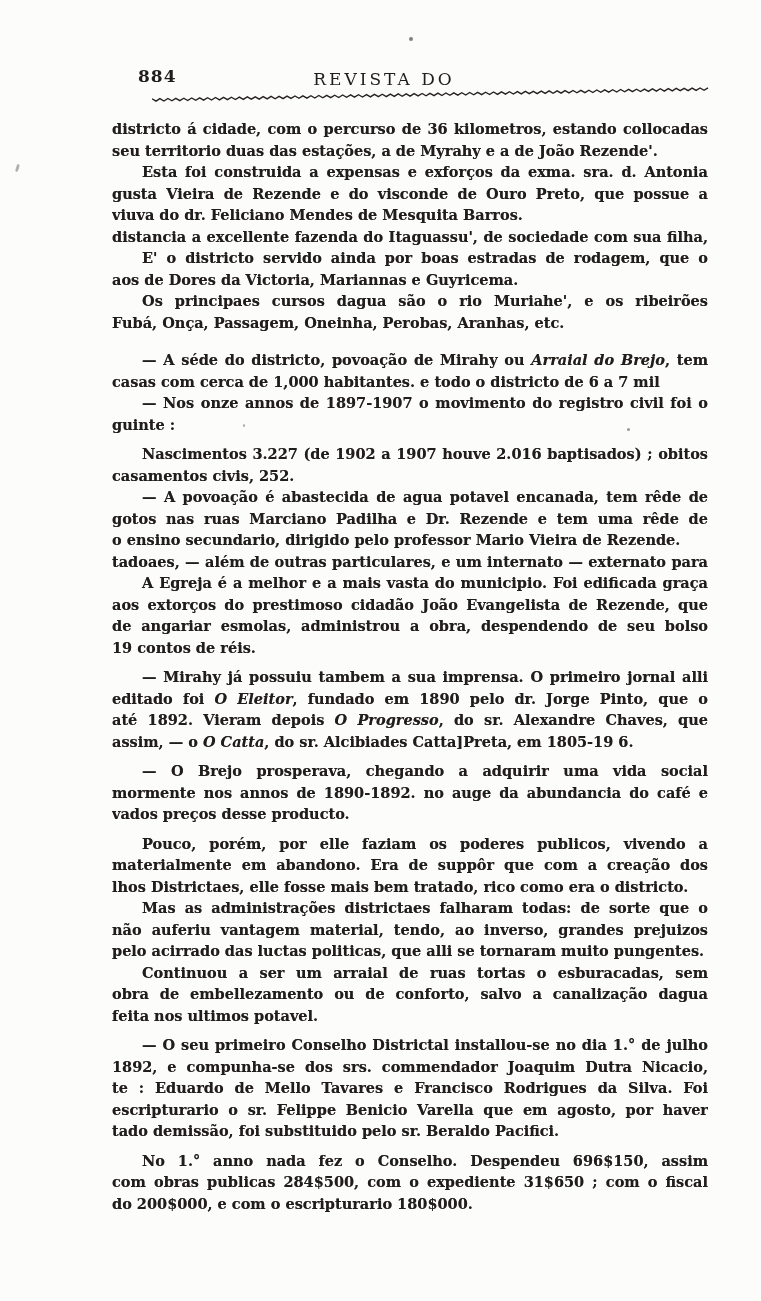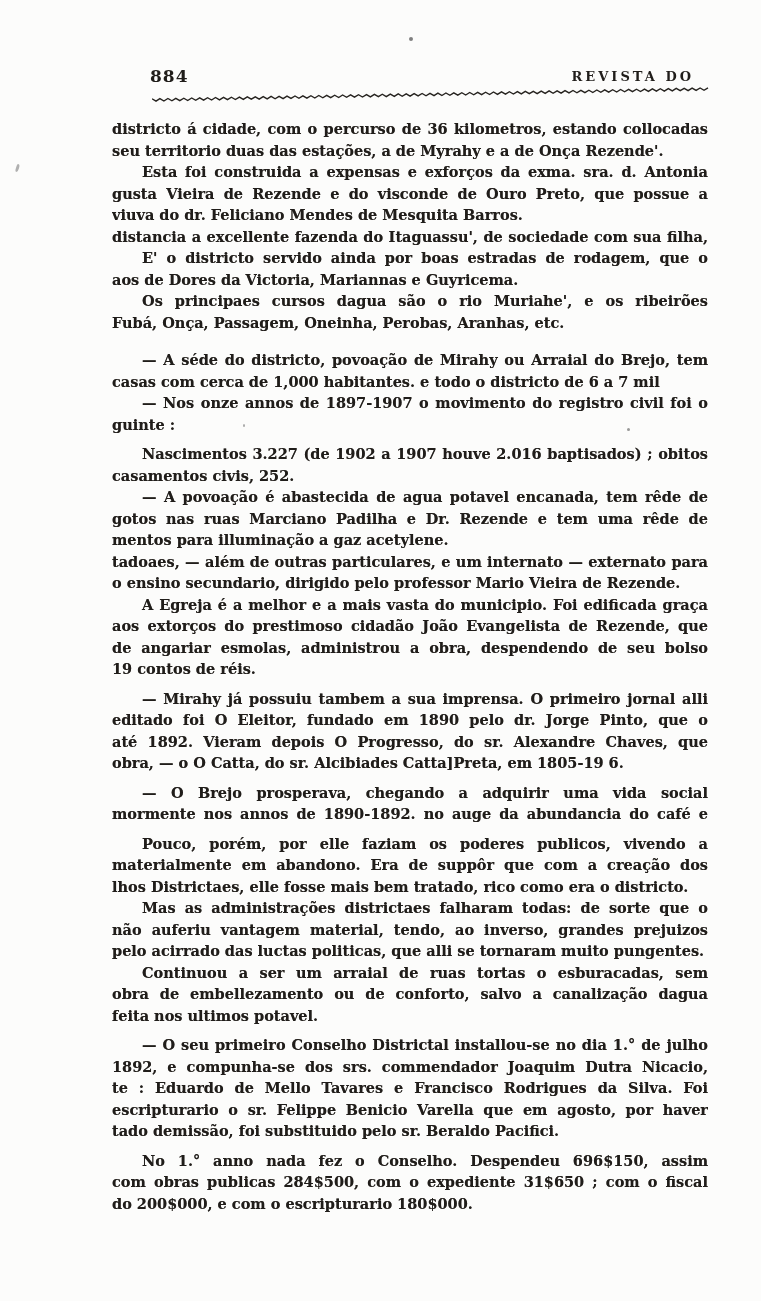--- a/index.html
+++ b/index.html
@@ -3,46 +3,46 @@
 <meta charset="utf-8">
 <style>
   html,body{margin:0;padding:0;}
   body{
     width:761px;height:1301px;position:relative;overflow:hidden;
     background:#fcfcfb;
     font-family:"DejaVu Serif","Liberation Serif",serif;
     color:#201d1a;
   }
   
-  .hdr{position:absolute;left:112px;top:64px;width:596px;height:26px;}
+  .hdr{position:absolute;left:100px;top:64px;width:596px;height:26px;}
   .pgnum{
     position:absolute;left:38px;top:2px;
     font-size:17px;font-weight:700;letter-spacing:1px;
   }
   .runtitle{
-    position:absolute;left:0;right:0;top:5px;text-align:right;
-    font-size:13px;font-weight:700;letter-spacing:3px;
+    position:absolute;left:0;right:0;top:5px;text-align:center;
+    font-size:17px;font-weight:400;letter-spacing:3px;
     transform:translateX(-14px);
   }
   .rule-wrap{position:absolute;left:152px;top:84px;width:560px;height:22px;}
   .rule-wrap svg{display:block;}
   
   .textblock{
     position:absolute;left:112px;top:118px;width:596px;
     font-size:14.5px;font-weight:700;line-height:21.5px;
     text-shadow:0 0 .4px rgba(20,15,10,.55);
   }
   .para{margin:0;}
   .para.gap-sm{margin-top:8px;}
   .para.gap-lg{margin-top:16px;}
   .line{height:21.5px;overflow:hidden;white-space:normal;}
   .line.j{text-align:justify;}
   .line.j::after{content:"";display:inline-block;width:100%;height:0;}
   .line.ind{text-indent:30px;}
-  .it{}
+  .it{font-style:italic;}
   
   .speck{position:absolute;background:#555;border-radius:50%;opacity:.75;}
   .speck.s1{left:409px;top:37px;width:4px;height:4px;}
   .speck.s2{left:16px;top:164px;width:3px;height:8px;border-radius:40% 60% 50% 50%;transform:rotate(18deg);opacity:.45;}
   .speck.s3{left:627px;top:428px;width:3px;height:3px;opacity:.6;}
   .speck.s4{left:243px;top:424px;width:2px;height:3px;opacity:.5;}
 </style>
 </head>
 <body>
 
@@ -53,21 +53,21 @@
 
 <div class="rule-wrap">
   <svg width="560" height="22" viewBox="0 0 560 22">
     <polyline id="wavy" fill="none" stroke="#26231f" stroke-width="1.4" points="0.0,14.8 4.0,17.1 7.9,14.6 11.9,17.0 15.9,14.5 19.9,16.8 23.8,14.3 27.8,16.6 31.8,14.2 35.7,16.5 39.7,14.0 43.7,16.3 47.7,13.9 51.6,16.2 55.6,13.7 59.6,16.0 63.5,13.5 67.5,15.9 71.5,13.4 75.5,15.7 79.4,13.2 83.4,15.5 87.4,13.1 91.3,15.4 95.3,12.9 99.3,15.2 103.3,12.8 107.2,15.1 111.2,12.6 115.2,14.9 119.1,12.4 123.1,14.8 127.1,12.3 131.1,14.6 135.0,12.1 139.0,14.4 143.0,12.0 146.9,14.3 150.9,11.8 154.9,14.1 158.9,11.7 162.8,14.0 166.8,11.5 170.8,13.8 174.7,11.3 178.7,13.7 182.7,11.2 186.7,13.5 190.6,11.0 194.6,13.3 198.6,10.9 202.5,13.2 206.5,10.7 210.5,13.0 214.5,10.6 218.4,12.9 222.4,10.4 226.4,12.7 230.3,10.2 234.3,12.6 238.3,10.1 242.3,12.4 246.2,9.9 250.2,12.3 254.2,9.8 258.1,12.1 262.1,9.6 266.1,11.9 270.1,9.5 274.0,11.8 278.0,9.3 282.0,11.6 285.9,9.1 289.9,11.5 293.9,9.0 297.9,11.3 301.8,8.8 305.8,11.1 309.8,8.7 313.7,11.0 317.7,8.5 321.7,10.8 325.7,8.4 329.6,10.7 333.6,8.2 337.6,10.5 341.5,8.0 345.5,10.4 349.5,7.9 353.5,10.2 357.4,7.7 361.4,10.0 365.4,7.6 369.3,9.9 373.3,7.4 377.3,9.7 381.3,7.3 385.2,9.6 389.2,7.1 393.2,9.4 397.1,6.9 401.1,9.3 405.1,6.8 409.1,9.1 413.0,6.6 417.0,8.9 421.0,6.5 424.9,8.8 428.9,6.3 432.9,8.6 436.9,6.2 440.8,8.5 444.8,6.0 448.8,8.3 452.7,5.8 456.7,8.2 460.7,5.7 464.7,8.0 468.6,5.5 472.6,7.8 476.6,5.4 480.5,7.7 484.5,5.2 488.5,7.5 492.5,5.1 496.4,7.4 500.4,4.9 504.4,7.2 508.3,4.7 512.3,7.1 516.3,4.6 520.3,6.9 524.2,4.4 528.2,6.7 532.2,4.3 536.1,6.6 540.1,4.1 544.1,6.4 548.1,4.0 552.0,6.3 556.0,3.8"></polyline>
   </svg>
 </div>
 
 <div class="textblock">
     <div class="para">
       <div class="line j"><span>districto á cidade, com o percurso de 36 kilometros, estando collocadas em</span></div>
-      <div class="line"><span>seu territorio duas das estações, a de Myrahy e a de Onça Rezende'.</span></div>
+      <div class="line"><span>seu territorio duas das estações, a de Myrahy e a de João Rezende'.</span></div>
     </div>
     <div class="para">
       <div class="line j ind"><span>Esta foi construida a expensas e exforços da exma. sra. d. Antonia Au-</span></div>
       <div class="line j"><span>gusta Vieira de Rezende e do visconde de Ouro Preto, que possue a pequena</span></div>
       <div class="line"><span>viuva do dr. Feliciano Mendes de Mesquita Barros.</span></div>
       <div class="line j"><span>distancia a excellente fazenda do Itaguassu', de sociedade com sua filha,</span></div>
     </div>
     <div class="para">
       <div class="line j ind"><span>E' o districto servido ainda por boas estradas de rodagem, que o ligam</span></div>
       <div class="line"><span>aos de Dores da Victoria, Mariannas e Guyricema.</span></div>
@@ -84,41 +84,41 @@
       <div class="line j ind"><span>— Nos onze annos de 1897-1907 o movimento do registro civil foi o se-</span></div>
       <div class="line"><span>guinte :</span></div>
     </div>
     <div class="para gap-sm">
       <div class="line j ind"><span>Nascimentos 3.227 (de 1902 a 1907 houve 2.016 baptisados) ; obitos 2.023 ;</span></div>
       <div class="line"><span>casamentos civis, 252.</span></div>
     </div>
     <div class="para">
       <div class="line j ind"><span>— A povoação é abastecida de agua potavel encanada, tem rêde de es-</span></div>
       <div class="line j"><span>gotos nas ruas Marciano Padilha e Dr. Rezende e tem uma rêde de encana-</span></div>
-      <div class="line"><span>mentos para illuminação a gaz acetylene.</span></div>
     </div>
     <div class="para">
+      <div class="line"><span>o ensino secundario, dirigido pelo professor Mario Vieira de Rezende.</span></div>
       <div class="line j"><span>tadoaes, — além de outras particulares, e um internato — externato para</span></div>
-      <div class="line"><span>o ensino secundario, dirigido pelo professor Mario Vieira de Rezende.</span></div>
     </div>
     <div class="para">
       <div class="line j ind"><span>A Egreja é a melhor e a mais vasta do municipio.  Foi edificada graça</span></div>
       <div class="line j"><span>aos extorços do prestimoso cidadão João Evangelista de Rezende, que além</span></div>
       <div class="line j"><span>de angariar esmolas, administrou a obra, despendendo de seu bolso cerca de</span></div>
       <div class="line"><span>19 contos de réis.</span></div>
     </div>
     <div class="para gap-sm">
       <div class="line j ind"><span>— Mirahy já possuiu tambem a sua imprensa.  O primeiro jornal alli</span></div>
       <div class="line j"><span>editado foi </span><span class="it">O Eleitor</span><span>, fundado em 1890 pelo dr. Jorge Pinto, que o sustentou</span></div>
       <div class="line j"><span>até 1892.  Vieram depois </span><span class="it">O Progresso</span><span>, do sr. Alexandre Chaves, que pouco</span></div>
-      <div class="line"><span>obra, — o </span><span class="it">O Catta</span><span>, do sr. Alcibiades Catta]Preta, em 1805-19 6.</span></div>
+      <div class="line"><span>assim, — o </span><span class="it">O Catta</span><span>, do sr. Alcibiades Catta]Preta, em 1805-19 6.</span></div>
     </div>
     <div class="para gap-sm">
       <div class="line j ind"><span>— O Brejo prosperava, chegando a adquirir uma vida social brilhante,</span></div>
       <div class="line j"><span>mormente nos annos de 1890-1892. no auge da abundancia do café e dos ele-</span></div>
+      <div class="line"><span>vados preços desse producto.</span></div>
     </div>
     <div class="para gap-sm">
       <div class="line j ind"><span>Pouco, porém, por elle faziam os poderes publicos, vivendo a povoação</span></div>
       <div class="line j"><span>materialmente em abandono.  Era de suppôr que com a creação dos Conse-</span></div>
       <div class="line"><span>lhos Districtaes, elle fosse mais bem tratado, rico como era o districto.</span></div>
     </div>
     <div class="para">
       <div class="line j ind"><span>Mas as administrações districtaes falharam  todas: de sorte que o Brejo</span></div>
       <div class="line j"><span>não auferiu vantagem material, tendo, ao inverso, grandes prejuizos moraes</span></div>
       <div class="line"><span>pelo acirrado das luctas politicas, que alli se tornaram muito pungentes.</span></div>

